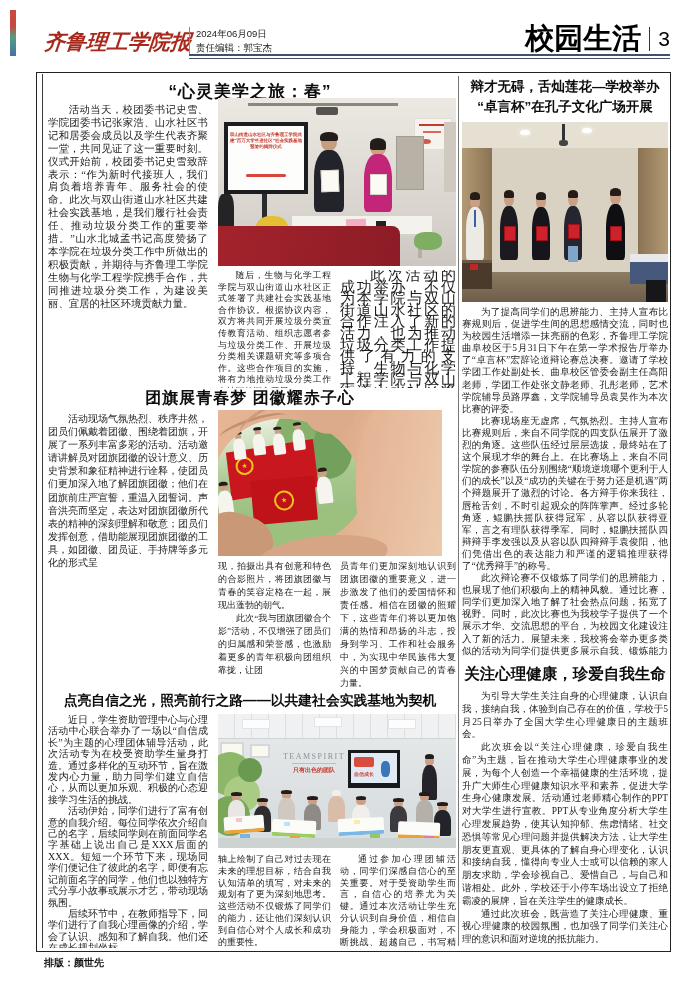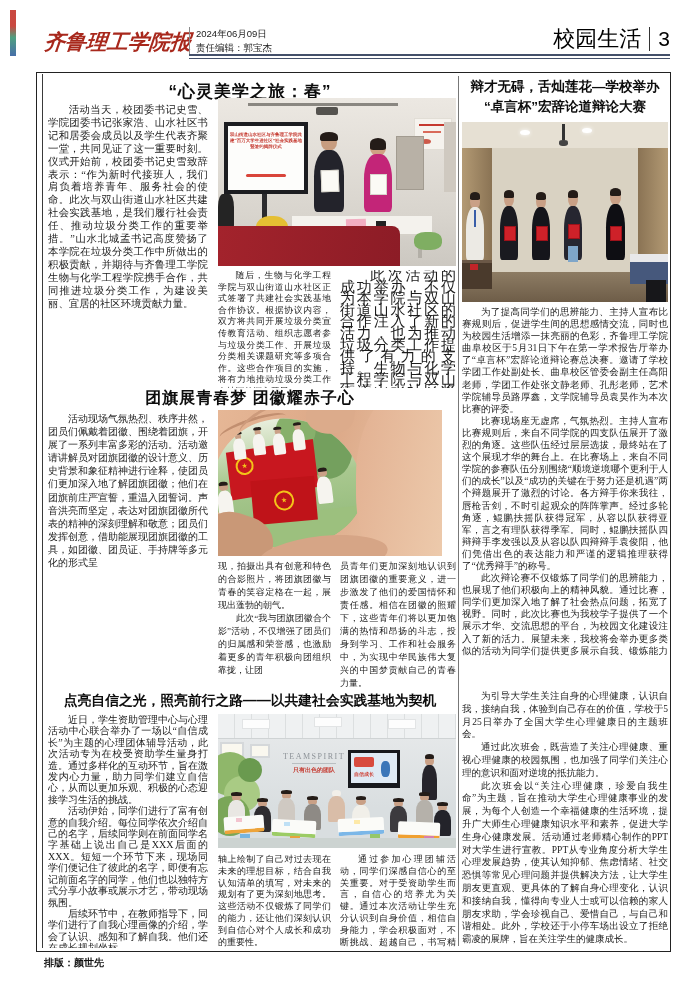--- a/index.html
+++ b/index.html
@@ -34,21 +34,21 @@
               background:linear-gradient(#c0281e 0%,#c0281e 35%,#2f8f6a 60%,#27559a 100%)"></div>
 
   <div class="masthead" style="left:44px;top:28px;font-size:21px;letter-spacing:0">齐鲁理工学院报</div>
 
   <div class="a" style="left:189px;top:27px;width:1px;height:29px;background:#8a8a8a"></div>
 
   <div class="hmeta" style="left:196px;top:28px;font-size:9.5px">2024年06月09日</div>
   <div class="hmeta" style="left:196px;top:42px;font-size:9.5px">责任编辑：郭宝杰</div>
 
   <div class="a" style="left:480px;top:24px;width:190px;height:30px;display:flex;justify-content:flex-end;align-items:center">
-    <span style="font-family:'Liberation Sans',sans-serif;font-weight:normal;font-size:22px;color:#000">校园生活</span>
+    <span style="font-family:'Liberation Sans',sans-serif;font-weight:bold;font-size:29px;color:#000">校园生活</span>
     <span style="display:inline-block;width:1px;height:24px;background:#333;margin:0 8px"></span>
     <span style="font-family:'Liberation Sans',sans-serif;font-size:21px;color:#000">3</span>
   </div>
 
   <div class="a" style="left:189px;top:54px;width:481px;height:2px;border-top:2.5px solid #44506a;border-bottom:1px solid #44506a"></div>
 
   <div class="a" style="left:36px;top:72px;width:633px;height:878px;border:1.5px solid #222"></div>
   <div class="a" style="left:42px;top:74px;width:1px;height:874px;background:#3a3a3a"></div>
   <div class="a" style="left:458px;top:76px;width:1px;height:870px;background:#777"></div>
 
@@ -266,21 +266,21 @@
   </div>
 
   <div class="col" style="left:218px;top:854px;width:113px;height:94px;font-size:9px;line-height:11.8px">
     <p class="ni">轴上绘制了自己对过去现在未来的理想目标，结合自我认知清单的填写，对未来的规划有了更为深刻地思考。这些活动不仅锻炼了同学们的能力，还让他们深刻认识到自信心对个人成长和成功的重要性。</p>
   </div>
   <div class="col" style="left:340px;top:854px;width:116px;height:94px;font-size:9px;line-height:11.8px">
     <p>通过参加心理团辅活动，同学们深感自信心的至关重要。对于受资助学生而言，自信心的培养尤为关键。通过本次活动让学生充分认识到自身价值，相信自身能力，学会积极面对，不断挑战、超越自己，书写精彩人生。</p>
   </div>
 
   <div class="ttl" style="left:462px;top:78px;width:206px;font-size:13.5px;letter-spacing:0">辩才无碍，舌灿莲花—学校举办</div>
-  <div class="ttl" style="left:462px;top:98px;width:206px;font-size:13.5px;letter-spacing:0">“卓言杯”宏辞论道辩论大赛</div>
+  <div class="ttl" style="left:462px;top:98px;width:206px;font-size:13.5px;letter-spacing:0">“卓言杯”在孔子文化广场开展</div>
 
   <div class="ph" style="left:462px;top:122px;width:206px;height:180px;background:#d9d2c2">
     <div class="a" style="left:0;top:0;width:206px;height:26px;background:#e6e0d3"></div>
     <div class="a" style="left:58px;top:8px;width:10px;height:5px;background:#fff;border-radius:50%;box-shadow:0 0 4px #fff"></div>
     <div class="a" style="left:120px;top:6px;width:10px;height:5px;background:#fff;border-radius:50%;box-shadow:0 0 4px #fff"></div>
     <div class="a" style="left:100px;top:2px;width:3px;height:16px;background:#333"></div>
     <div class="a" style="left:97px;top:18px;width:9px;height:6px;background:#444;border-radius:40%"></div>
     <div class="a" style="left:0;top:26px;width:30px;height:124px;background:linear-gradient(90deg,#b39a74,#8a7354)"></div>
     <div class="a" style="left:176px;top:26px;width:30px;height:124px;background:linear-gradient(270deg,#b39a74,#8a7354)"></div>
     <div class="per a" style="left:4px;top:72px;width:18px;height:66px">
@@ -321,21 +321,22 @@
     <div class="a" style="left:168px;top:140px;width:38px;height:22px;background:#46587c"></div>
     <div class="a" style="left:184px;top:158px;width:20px;height:22px;background:#17171a"></div>
   </div>
 
   <div class="col" style="left:462px;top:306px;width:206px;height:352px;font-size:9.5px;line-height:12.1px">
     <p>为了提高同学们的思辨能力、主持人宣布比赛规则后，促进学生间的思想感情交流，同时也为校园生活增添一抹亮丽的色彩，齐鲁理工学院曲阜校区于5月31日下午在第一学术报告厅举办了“卓言杯”宏辞论道辩论赛总决赛。邀请了学校学团工作处副处长、曲阜校区管委会副主任高阳老师，学团工作处张文静老师、孔彤老师，艺术学院辅导员路厚鑫，文学院辅导员袁昊作为本次比赛的评委。</p>
     <p>比赛现场座无虚席，气氛热烈。主持人宣布比赛规则后，来自不同学院的四支队伍展开了激烈的角逐。这些队伍经过层层选拔，最终站在了这个展现才华的舞台上。在比赛场上，来自不同学院的参赛队伍分别围绕“顺境逆境哪个更利于人们的成长”以及“成功的关键在于努力还是机遇”两个辩题展开了激烈的讨论。各方辩手你来我往，唇枪舌剑，不时引起观众的阵阵掌声。经过多轮角逐，鲲鹏扶摇队获得冠军，从容以队获得亚军，言之有理队获得季军。同时，鲲鹏扶摇队四辩辩手李发强以及从容以队四辩辩手袁俊阳，他们凭借出色的表达能力和严谨的逻辑推理获得了“优秀辩手”的称号。</p>
     <p>此次辩论赛不仅锻炼了同学们的思辨能力，也展现了他们积极向上的精神风貌。通过比赛，同学们更加深入地了解了社会热点问题，拓宽了视野。同时，此次比赛也为我校学子提供了一个展示才华、交流思想的平台，为校园文化建设注入了新的活力。展望未来，我校将会举办更多类似的活动为同学们提供更多展示自我、锻炼能力的机会。</p>
   </div>
 
+  <div class="ttl" style="left:462px;top:664px;width:206px;font-size:15.5px;letter-spacing:0">关注心理健康，珍爱自我生命</div>
 
   <div class="col" style="left:462px;top:690px;width:206px;height:254px;font-size:9.5px;line-height:12.8px">
     <p>为引导大学生关注自身的心理健康，认识自我，接纳自我，体验到自己存在的价值，学校于5月25日举办了全国大学生心理健康日的主题班会。</p>
+    <p>此次班会以“关注心理健康，珍爱自我生命”为主题，旨在推动大学生心理健康事业的发展，为每个人创造一个幸福健康的生活环境，提升广大师生心理健康知识水平和素养，促进大学生身心健康发展。活动通过老师精心制作的PPT对大学生进行宣教。PPT从专业角度分析大学生心理发展趋势，使其认知抑郁、焦虑情绪、社交恐惧等常见心理问题并提供解决方法，让大学生朋友更直观、更具体的了解自身心理变化，认识和接纳自我，懂得向专业人士或可以信赖的家人朋友求助，学会珍视自己、爱惜自己，与自己和谐相处。此外，学校还于小停车场出设立了拒绝霸凌的展牌，旨在关注学生的健康成长。</p>
     <p>通过此次班会，既营造了关注心理健康、重视心理健康的校园氛围，也加强了同学们关注心理的意识和面对逆境的抵抗能力。</p>
-    <p>此次班会以“关注心理健康，珍爱自我生命”为主题，旨在推动大学生心理健康事业的发展，为每个人创造一个幸福健康的生活环境，提升广大师生心理健康知识水平和素养，促进大学生身心健康发展。活动通过老师精心制作的PPT对大学生进行宣教。PPT从专业角度分析大学生心理发展趋势，使其认知抑郁、焦虑情绪、社交恐惧等常见心理问题并提供解决方法，让大学生朋友更直观、更具体的了解自身心理变化，认识和接纳自我，懂得向专业人士或可以信赖的家人朋友求助，学会珍视自己、爱惜自己，与自己和谐相处。此外，学校还于小停车场出设立了拒绝霸凌的展牌，旨在关注学生的健康成长。</p>
   </div>
 
   <div class="a" style="left:44px;top:956px;font-size:10px;font-weight:bold;font-family:'Liberation Sans',sans-serif;color:#111">排版：颜世先</div>
 </div>
 
 </body></html>

